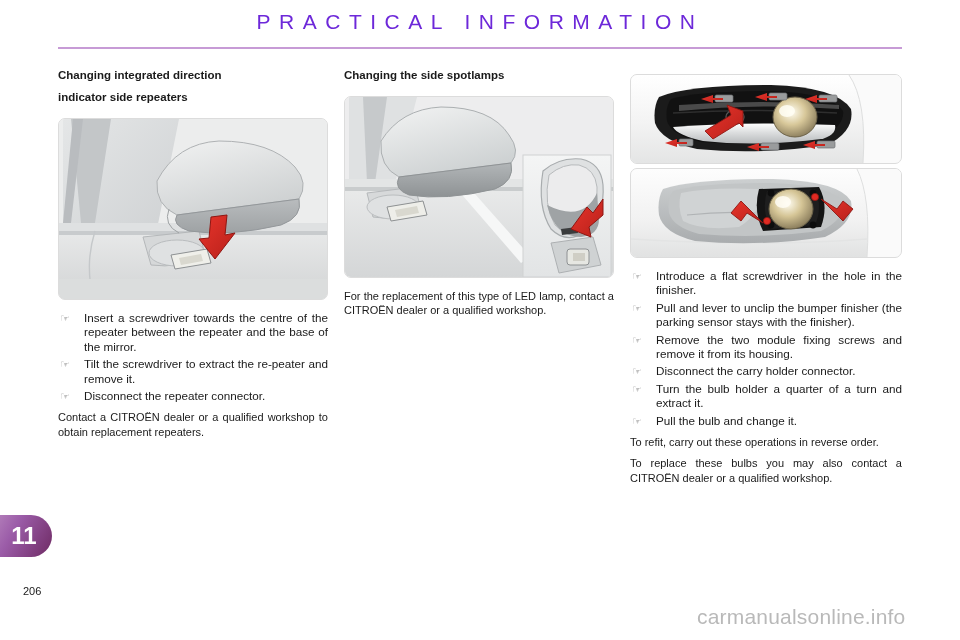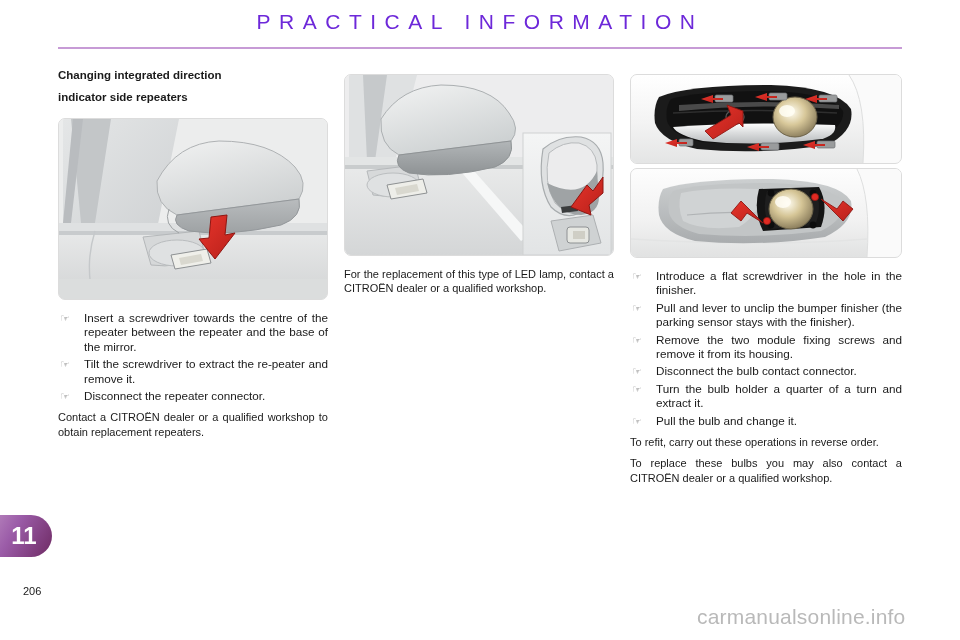--- a/index.html
+++ b/index.html
@@ -223,20 +223,21 @@
         <span class="bullet-glyph">☞</span>
         <span class="txt">Disconnect the repeater connector.</span>
       </li>
     </ul>
     <p class="para">Contact a CITROËN dealer or a qualified workshop to obtain replacement repeaters.</p>
   </div>
 </div>
 
 <div class="column" id="col-2">
 
+  <div class="col-heading">Changing the side spotlamps</div>
 
   <div class="figure" id="fig-2">
     <svg viewBox="0 0 268 180" preserveAspectRatio="none">
       <defs>
         <linearGradient id="bodyG2" x1="0" y1="0" x2="0" y2="1">
           <stop offset="0" stop-color="#eaebeb"></stop>
             <stop offset="1" stop-color="#d4d6d7"></stop>
         </linearGradient>
         <linearGradient id="mTop2" x1="0.1" y1="0" x2="0.6" y2="1">
           <stop offset="0" stop-color="#f1f2f2"></stop>
@@ -436,21 +437,21 @@
       <li class="bullet-item">
         <span class="bullet-glyph">☞</span>
         <span class="txt">Pull and lever to unclip the bumper finisher (the parking sensor stays with the finisher).</span>
       </li>
       <li class="bullet-item">
         <span class="bullet-glyph">☞</span>
         <span class="txt">Remove the two module fixing screws and remove it from its housing.</span>
       </li>
       <li class="bullet-item">
         <span class="bullet-glyph">☞</span>
-        <span class="txt">Disconnect the bulb contact connector.</span>
+        <span class="txt">Disconnect the carry holder connector.</span>
       </li>
       <li class="bullet-item">
         <span class="bullet-glyph">☞</span>
         <span class="txt">Turn the bulb holder a quarter of a turn and extract it.</span>
       </li>
       <li class="bullet-item">
         <span class="bullet-glyph">☞</span>
         <span class="txt">Pull the bulb and change it.</span>
       </li>
     </ul>

